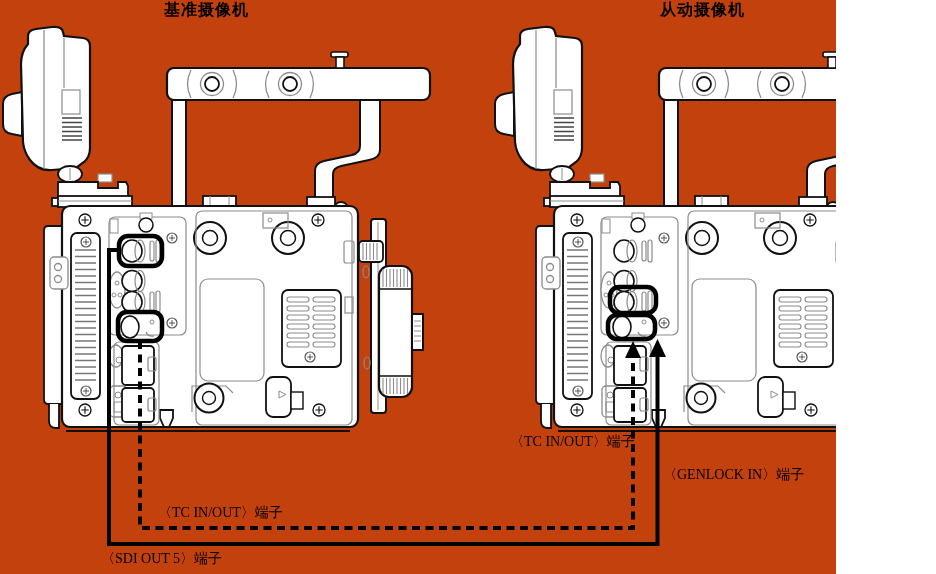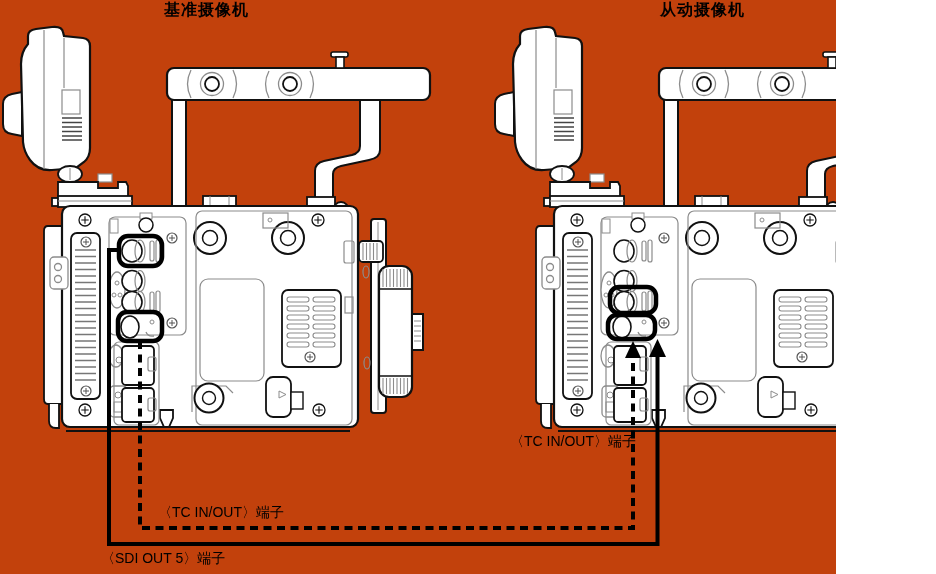--- a/index.html
+++ b/index.html
@@ -2,21 +2,21 @@
 <html><head>
 <meta charset="utf-8">
 <style>
   html,body{margin:0;padding:0;background:#fff;}
   .stage{position:relative;width:836px;height:574px;background:#c2410c;overflow:hidden;
          font-family:"DejaVu Sans", "Liberation Sans", sans-serif;}
   .stage svg{position:absolute;left:0;top:0;}
   .cam-title{position:absolute;font-weight:bold;font-size:16px;letter-spacing:1px;color:#000;
              font-family:"DejaVu Sans","Liberation Sans",sans-serif;white-space:nowrap;}
   .term-label{position:absolute;font-size:14px;color:#000;white-space:nowrap;
-              font-family:Liberation Sans, sans-serif;letter-spacing:0px;}
+              font-family:Liberation Serif, serif;letter-spacing:0px;}
   #title-left{left:164px;top:0px;}
   #title-right{left:660px;top:0px;}
   #lbl-tc-left{left:158px;top:504px;}
   #lbl-sdi{left:101px;top:550px;}
   #lbl-tc-right{left:510px;top:433px;}
   #lbl-genlock{left:663px;top:466px;}
 </style>
 </head>
 <body>
 
@@ -209,13 +209,14 @@
   <rect x="610" y="287" width="46" height="26" rx="9" fill="none" stroke="#000" stroke-width="4.5"></rect>
   <rect x="608" y="315" width="47" height="24" rx="9" fill="none" stroke="#000" stroke-width="4.5"></rect>
 </svg>
 
   <div class="cam-title" id="title-left">基准摄像机</div>
   <div class="cam-title" id="title-right">从动摄像机</div>
 
   <div class="term-label" id="lbl-tc-left">〈TC IN/OUT〉端子</div>
   <div class="term-label" id="lbl-sdi">〈SDI OUT 5〉端子</div>
   <div class="term-label" id="lbl-tc-right">〈TC IN/OUT〉端子</div>
+  <div class="term-label" id="lbl-genlock">〈GENLOCK IN〉端子</div>
 </div>
 
 </body></html>

